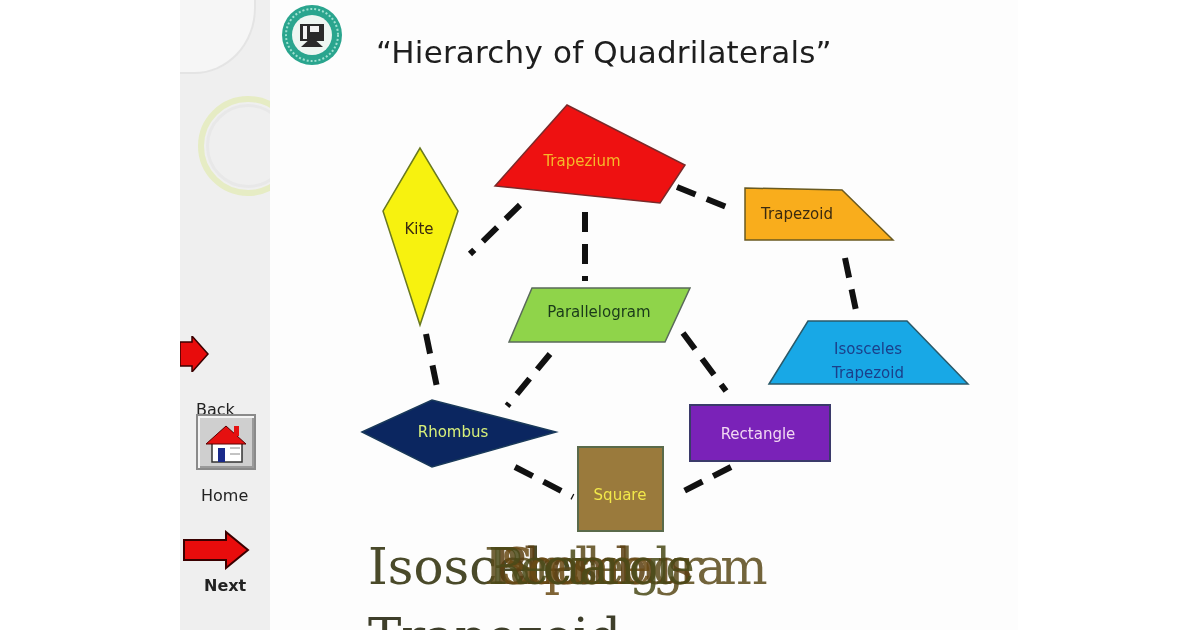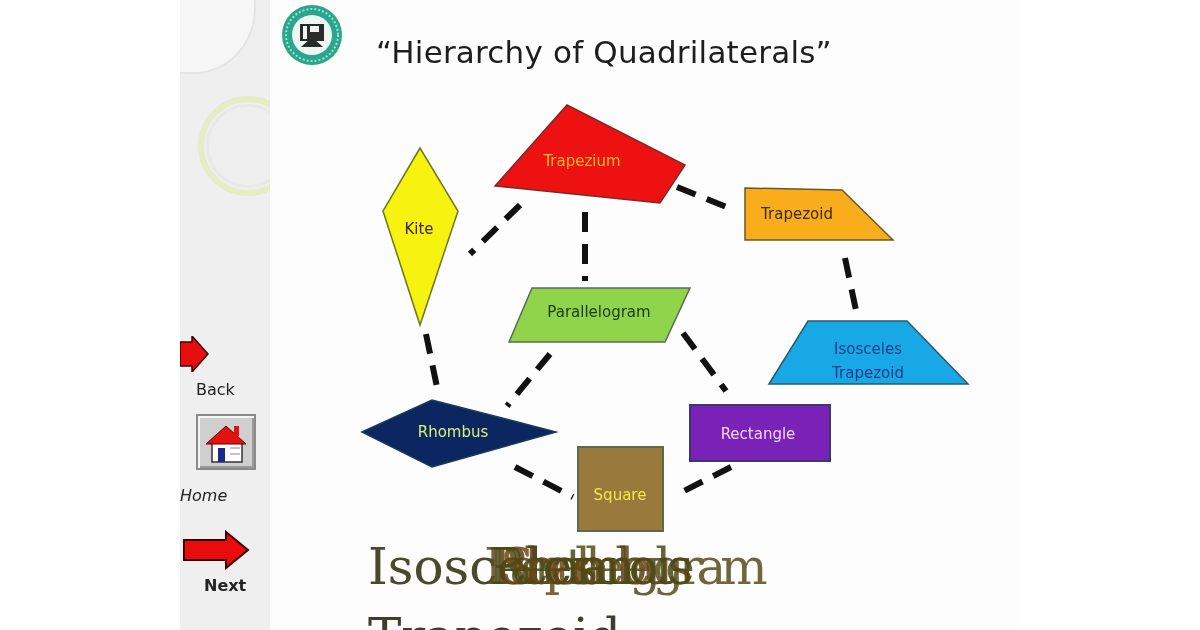--- a/index.html
+++ b/index.html
@@ -103,32 +103,32 @@
 <div class="bottom-text overlay" style="left:492px; color:#5c3f12;">Rhombus</div>
 <div class="bottom-text overlay" style="left:500px; color:#6a4a14;">Square</div>
 <div class="bottom-text overlay" style="left:488px; color:#4a4a18;">Rectangle</div>
 <div class="bottom-text-2">Trapezoid</div>
 
 <svg class="nav-arrow" style="left:180px; top:336px;" width="30" height="36" viewBox="0 0 30 36">
   <g>
     <path d="M0 6 L12 6 L12 0 L28 18 L12 36 L12 30 L0 30 Z" fill="#e80c0c" stroke="#3a0000" stroke-width="1.5"></path>
   </g>
 </svg>
-<div class="nav-label" style="left:196px; top:380px;">Back</div>
+<div class="nav-label" style="left:196px; top:400px;">Back</div>
 
 <div class="home-btn">
   <svg width="56" height="52" viewBox="0 0 56 52" style="position:absolute; left:0; top:0;">
     <rect x="14" y="26" width="30" height="20" fill="#ffffff" stroke="#333" stroke-width="1.5"></rect>
     <path d="M8 28 L28 10 L48 28 Z" fill="#e51010" stroke="#5a0000" stroke-width="1"></path>
     <rect x="36" y="10" width="5" height="10" fill="#e51010"></rect>
     <rect x="20" y="32" width="7" height="14" fill="#1a2a8a"></rect>
     <line x1="32" y1="32" x2="42" y2="32" stroke="#888" stroke-width="1"></line>
     <line x1="32" y1="38" x2="42" y2="38" stroke="#888" stroke-width="1"></line>
   </svg>
 </div>
-<div class="nav-label" style="left:180px; top:486px;font-style:italic;">Home</div>
+<div class="nav-label" style="left:201px; top:486px;">Home</div>
 
 <svg class="nav-arrow" style="left:182px; top:530px;" width="68" height="40" viewBox="0 0 68 40">
   <g>
     <path d="M2 10 L44 10 L44 2 L66 20 L44 38 L44 30 L2 30 Z" fill="#e80c0c" stroke="#3a0000" stroke-width="2"></path>
   </g>
 </svg>
 <div class="nav-label" style="left:204px; top:576px;font-weight:bold;">Next</div>
 
 </body></html>

